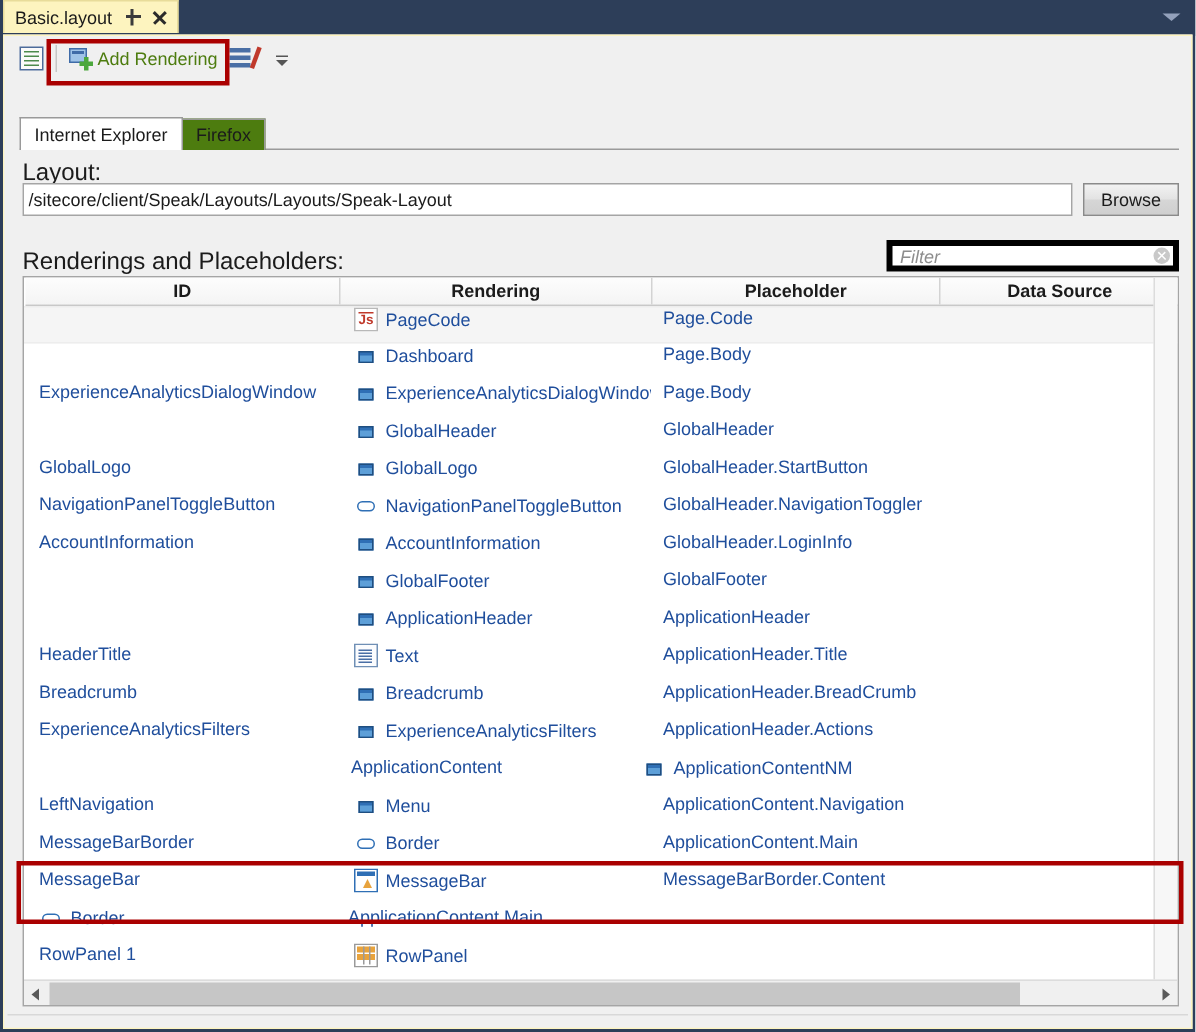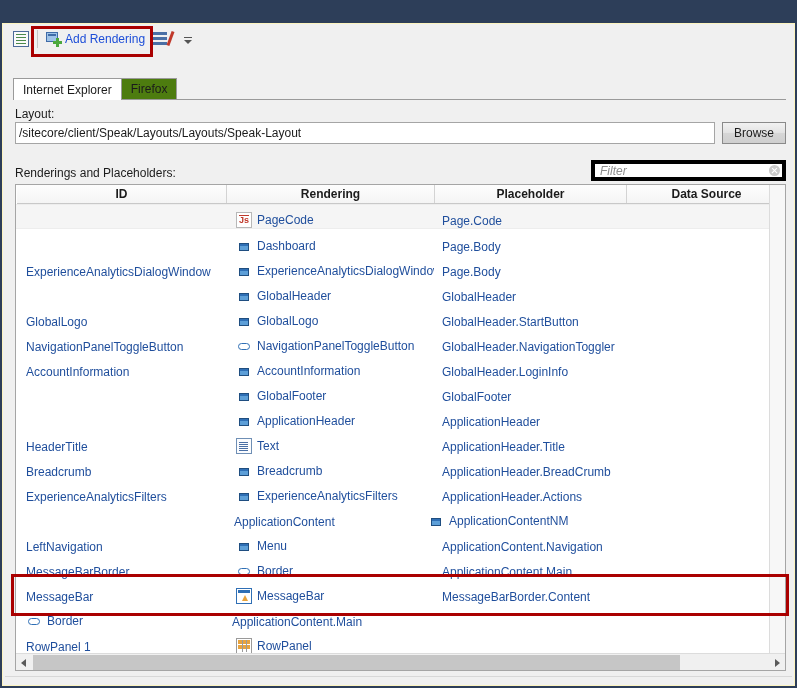--- a/index.html
+++ b/index.html
@@ -121,21 +121,21 @@
   .tb-btn {
     display: flex;
     align-items: center;
     height: 22px;
     padding: 0 4px;
     cursor: pointer;
     white-space: nowrap;
   }
   .tb-label {
     font-size: 12px;
-    color: #1d4ed8;
+    color: #4d7c0f;
     margin-left: 3px;
   }
   .tb-sep {
     width: 1px; height: 18px;
     background: #c6c6c6;
     margin: 0 4px;
   }
 
   
   .ico-doclist {
@@ -280,21 +280,21 @@
     left: 11px; top: 574px;
     width: 772px; height: 36px;
   }
 
   
   .browser-tabs {
     position: absolute;
     left: 10px; top: 54px;
     height: 22px;
     display: flex;
-    align-items: flex-start;
+    align-items: center;
     z-index: 5;
   }
   .btab {
     height: 21px;
     line-height: 21px;
     padding: 0 9px;
     font-size: 12px;
     color: #1b1b1b;
     border: 1px solid #9a9a9a;
     border-bottom: none;
@@ -322,21 +322,21 @@
   .panel {
     position: absolute;
     left: 10px; top: 76px;
     width: 773px; height: 575px;
     background: #f0f0f0;
     box-sizing: border-box;
   }
 
   .field-label {
     position: absolute;
-    font-size: 12px;
+    font-size: 16px;
     color: #1b1b1b;
   }
   #lbl-layout { left: 2px; top: 7px; }
   #lbl-renderings { left: 2px; top: 66px; }
 
   .layout-input {
     position: absolute;
     left: 2px; top: 22px;
     width: 700px; height: 22px;
     background: #ffffff;
@@ -437,21 +437,21 @@
   .grid-body {
     position: absolute;
     left: 0; top: 19px;
     width: 100%;
     bottom: 0;
     overflow: hidden;
   }
   .grow {
     height: 25px;
     display: flex;
-    align-items: flex-end;
+    align-items: flex-start;
     box-sizing: border-box;
     font-size: 12px;
     color: #1f4e9c;
     white-space: nowrap;
   }
   .grow.alt {
     background: #f5f5f5;
     border-top: 1px solid #ededed;
     border-bottom: 1px solid #ededed;
   }
@@ -670,20 +670,28 @@
     height: 6px;
     background: #f0f0f0;
     border-top: 1px solid #d8d8d8;
   }
 </style>
 </head>
 <body>
 
 <div id="app">
 
+  <div class="titlebar">
+    <div class="tabchip">
+      <span class="tabtitle">Basic.layout</span>
+      <span class="pinicon"></span>
+      <span class="closeicon"></span>
+    </div>
+    <div class="tabstrip-chevron"></div>
+  </div>
 
   <div class="frame">
     <div class="frame-inner">
 
       <div class="toolbar">
         <div class="tb-btn">
           <span class="ico-doclist"></span>
         </div>
         <div class="tb-sep"></div>
         <div class="tb-btn">

